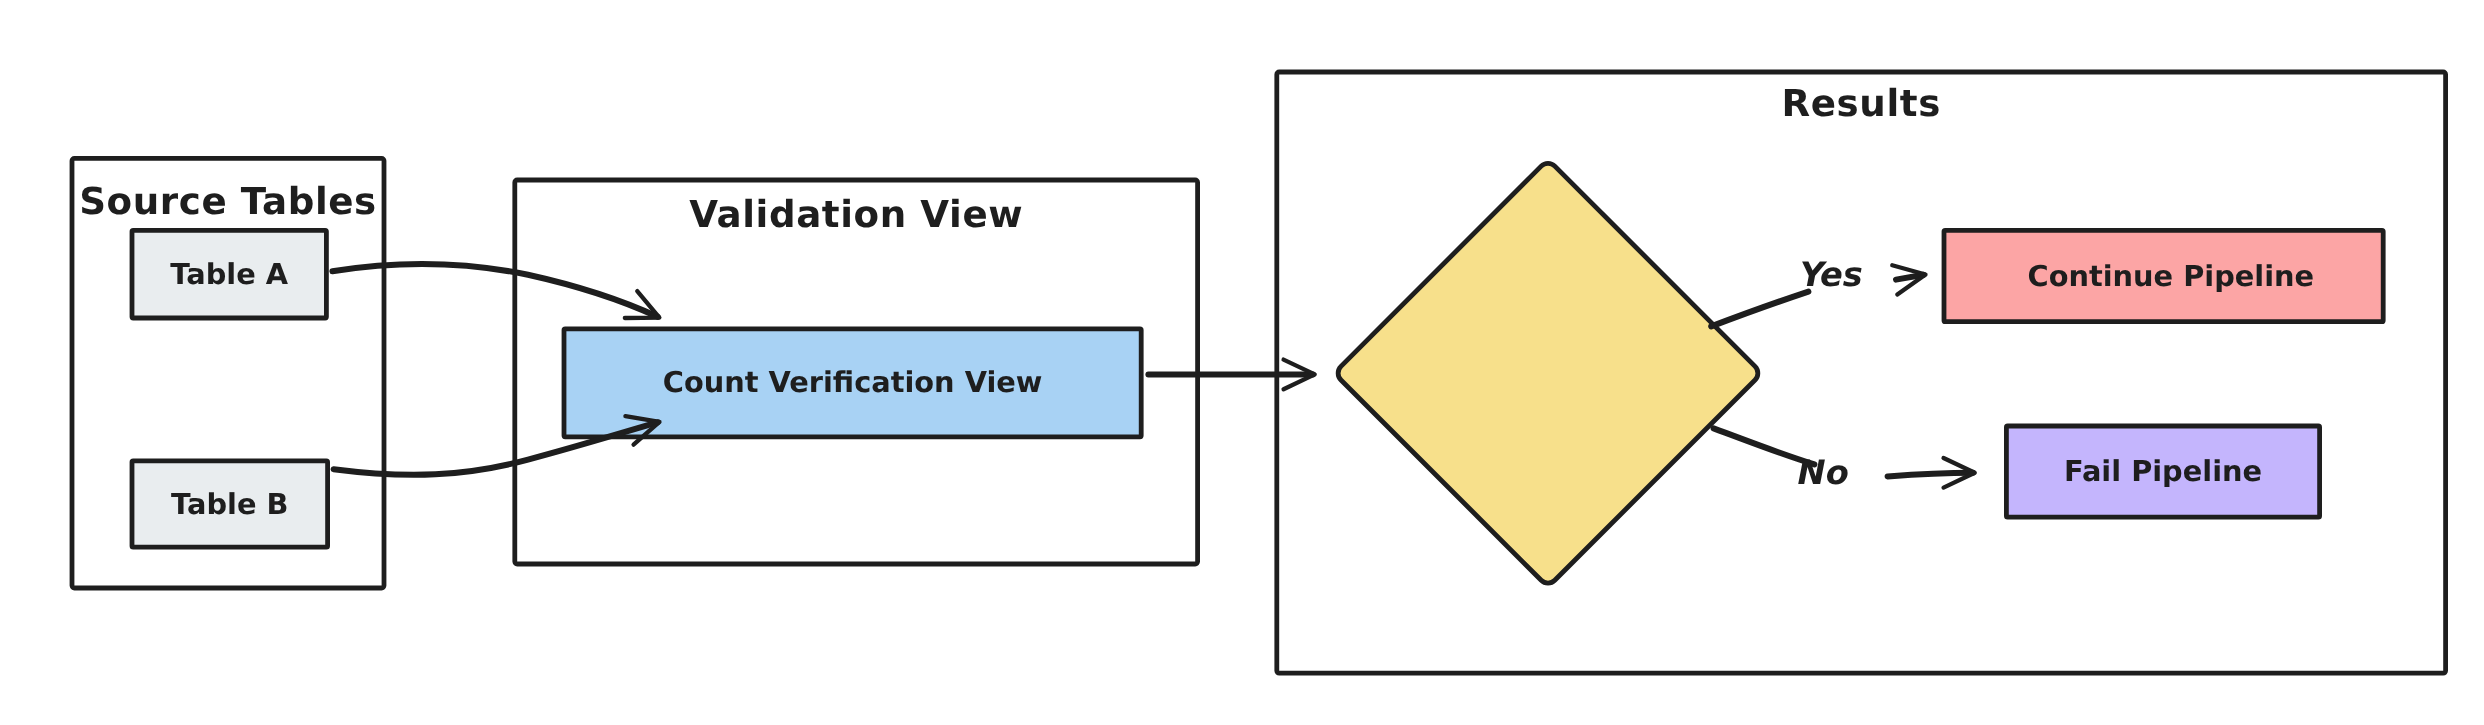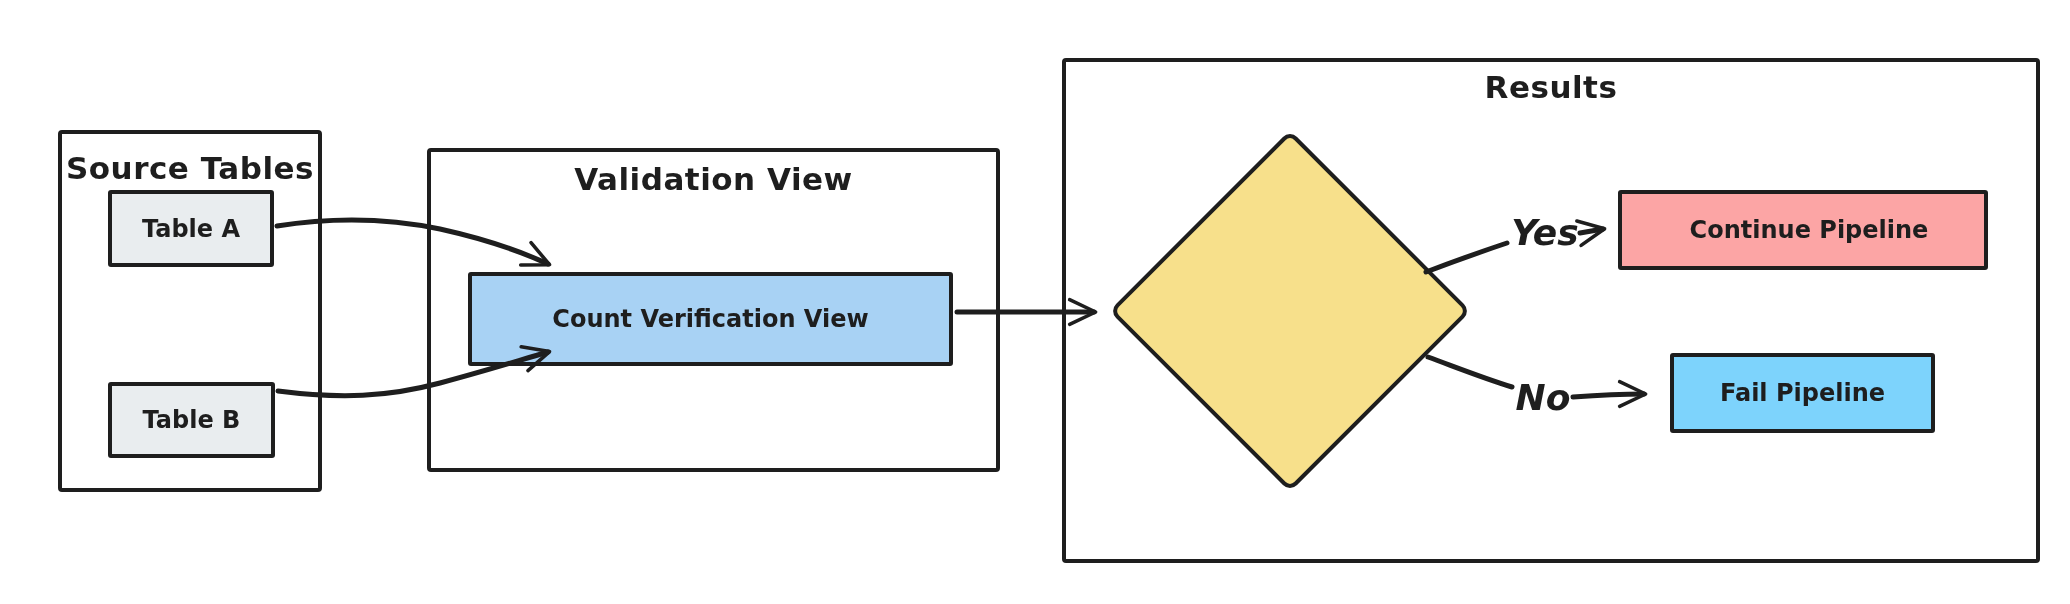--- a/index.html
+++ b/index.html
@@ -64,25 +64,25 @@
     top: 266px;
     width: 300px;
     text-align: center;
     font-size: 29px;
     font-weight: 600;
     line-height: 43px;
     z-index: 4;
   }
   .edge-label {
     position: absolute;
-    font-size: 36px;
+    font-size: 28px;
     font-weight: 600;
     font-style: italic;
     z-index: 6;
-    text-align: center;
+    text-align: left;
     width: 90px;
     white-space: nowrap;
   }
   #edges {
     position: absolute;
     left: 0;
     top: 0;
     z-index: 5;
     pointer-events: none;
   }
@@ -108,21 +108,21 @@
 
   <div class="node" style="left: 108px; top: 357px; width: 167px; height: 76px; background: rgb(233, 237, 239); margin-top: 25px;">Table B</div>
 
   <div class="node" style="left: 468px; top: 272px; width: 485px; height: 94px; background: rgb(168, 210, 244);">Count Verification View</div>
 
   <div id="diamond" style="background: rgb(247, 224, 139);"></div>
 
 
   <div class="node" style="left: 1618px; top: 190px; width: 370px; height: 80px; background: #fca5a5; padding-left: 12px;">Continue Pipeline</div>
 
-  <div class="node" style="left: 1670px; top: 353px; width: 265px; height: 80px; background: #7dd3fc;">Fail Pipeline</div>
+  <div class="node" style="left: 1670px; top: 353px; width: 265px; height: 80px; background: #c4b5fd;">Fail Pipeline</div>
 
   <div class="edge-label" style="left:1500px; top:212px;">Yes</div>
 
   <div class="edge-label" style="left:1498px; top:377px;">No</div>
 
   <svg id="edges" width="2070" height="604" viewBox="0 0 2070 604">
     <defs>
       <marker id="arrowhead" viewBox="0 0 10 10" refX="8.5" refY="5" markerWidth="6.5" markerHeight="6.5" orient="auto-start-reverse">
         <path d="M1,1.2 L9,5 L1,8.8" fill="none" stroke="#1e1e1e" stroke-width="1.1" stroke-linecap="round" stroke-linejoin="round"></path>
       </marker>

